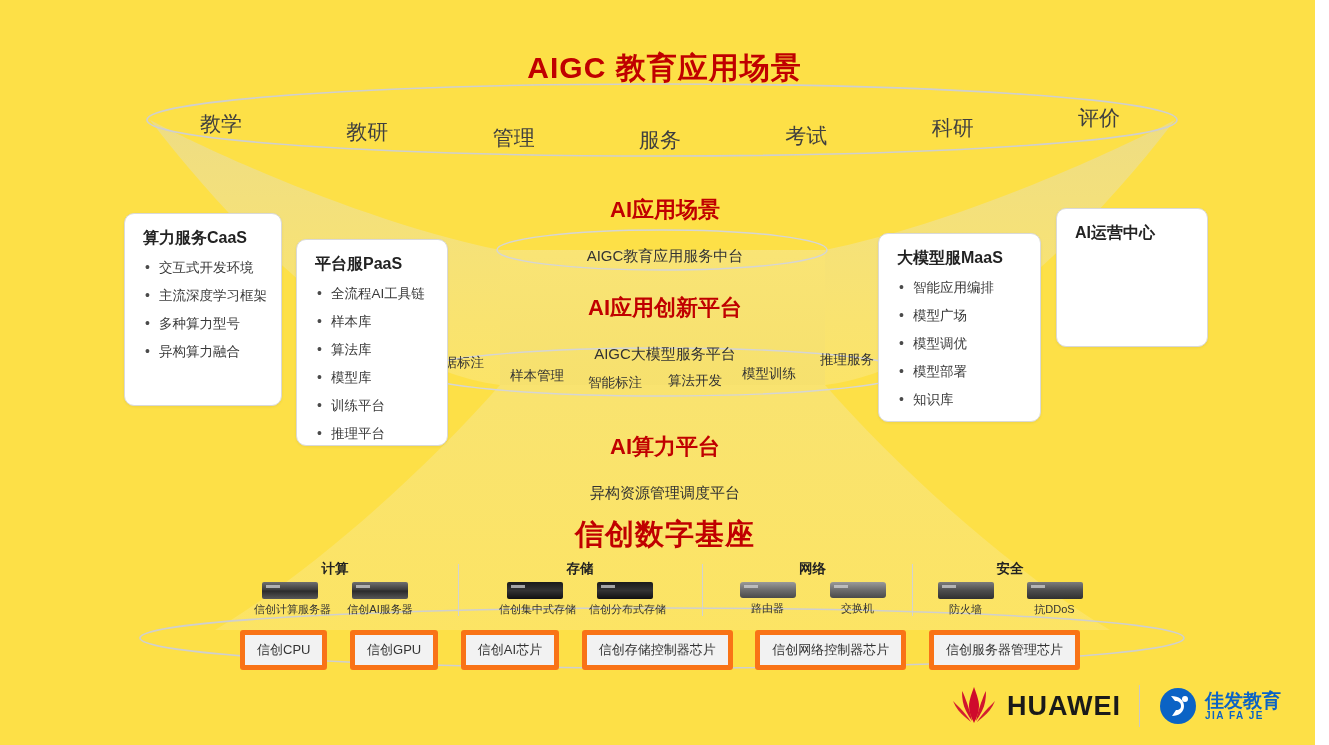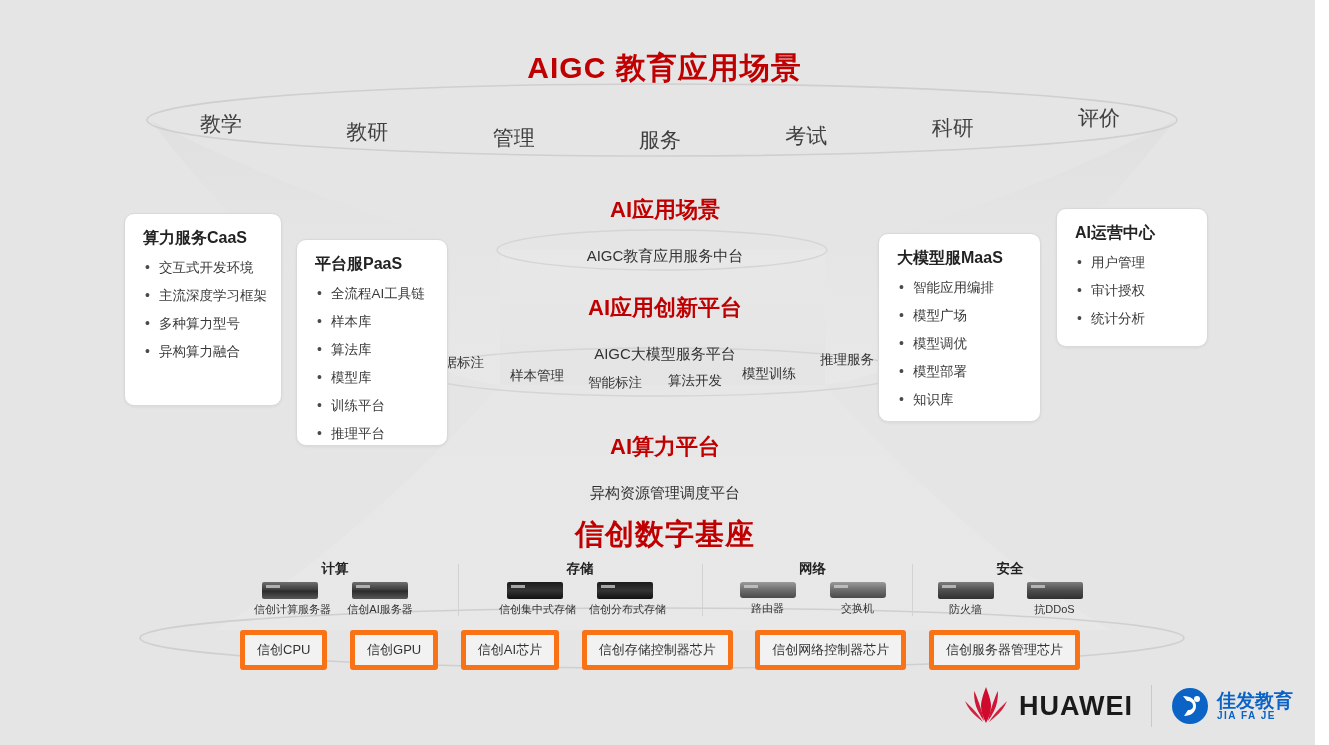--- a/index.html
+++ b/index.html
@@ -9,21 +9,21 @@
   }
   body {
     font-family: "Liberation Sans", "DejaVu Sans", sans-serif;
     color: #333333;
   }
   #page {
     position: relative;
     width: 1315px;
     height: 745px;
     overflow: hidden;
-    background: #e5e5e5;
+    background: #fde047;
   }
 
   
   .main-title {
     position: absolute;
     left: 0;
     top: 48px;
     width: 1329px;
     text-align: center;
     font-size: 30px;
@@ -255,21 +255,21 @@
     border-radius: 3px;
     font-size: 13px;
     color: #333333;
     padding: 6px 12px;
     white-space: nowrap;
   }
 
   
   .logo-area {
     position: absolute;
-    right: 22px;
+    right: 34px;
     bottom: 18px;
     display: flex;
     align-items: center;
     gap: 18px;
   }
   .huawei-logo {
     display: flex;
     align-items: center;
     gap: 10px;
   }
@@ -406,25 +406,20 @@
       <li>样本库</li>
       <li>算法库</li>
       <li>模型库</li>
       <li>训练平台</li>
       <li>推理平台</li>
     </ul>
   </div>
 
   <div class="card" id="card-aiops">
     <div class="card-title">AI运营中心</div>
-    <ul>
-      <li>用户管理</li>
-      <li>审计授权</li>
-      <li>统计分析</li>
-    </ul>
   </div>
 
   <div class="infra">
 
     <div class="infra-group" id="grp-compute">
       <div class="group-title">计算</div>
       <div class="infra-items">
         <div class="infra-item">
           <div class="dev"></div>
           <div class="dev-label">信创计算服务器</div>

